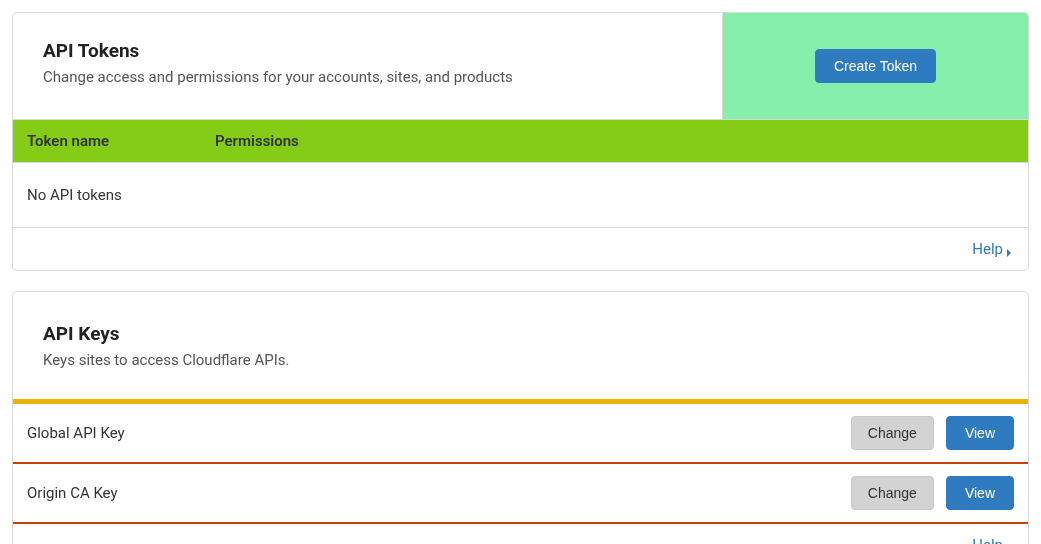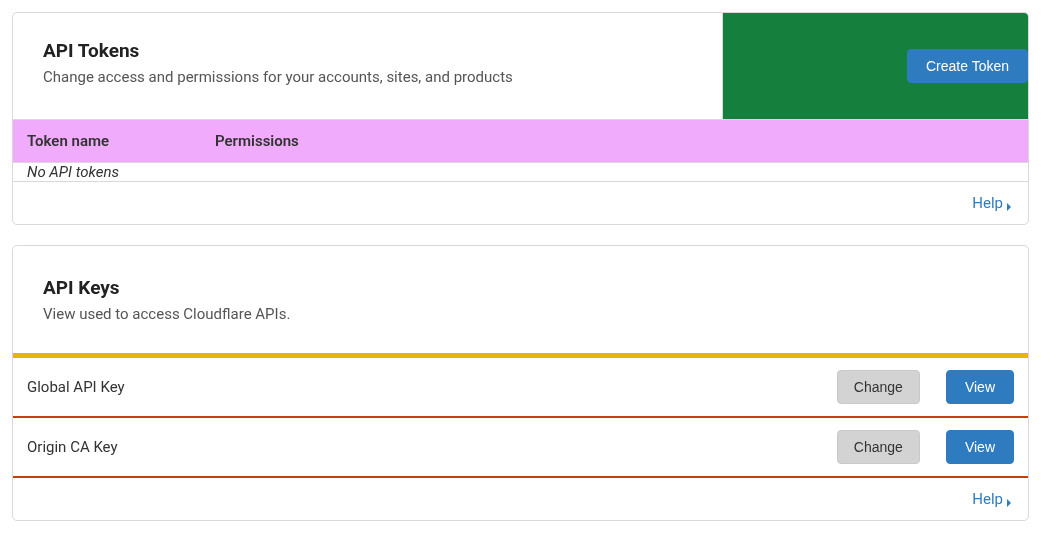--- a/index.html
+++ b/index.html
@@ -21,24 +21,24 @@
       display: flex;
       align-items: stretch;
     }
     .panel-header-left {
       flex: 1;
       padding: 26px 30px 33px 30px;
       border-right: 1px solid #d9d9d9;
     }
     .panel-header-right {
       width: 305px;
-      background: #15803d;
+      background: #86efac;
       display: flex;
       align-items: center;
-      justify-content: flex-end;
+      justify-content: center;
     }
     .panel-title {
       font-size: 19px;
       font-weight: 700;
       color: #222;
       margin-bottom: 6px;
     }
     .panel-subtitle {
       font-size: 15px;
       color: #555;
@@ -56,38 +56,37 @@
       background: #d3d3d3;
       color: #333;
       border: 1px solid #c9c9c9;
       padding: 7px 16px;
       font-size: 14px;
       border-radius: 4px;
       cursor: pointer;
     }
     .table-header {
       display: flex;
-      background: #f0abfc;
+      background: #84cc16;
       padding: 12px 14px;
       font-size: 15px;
       font-weight: 600;
       color: #333;
       border-top: 1px solid #d9d9d9;
       border-bottom: 1px solid #d9d9d9;
     }
     .col-token-name { width: 160px; }
     .col-permissions { width: 260px; margin-left: 28px; }
     .col-resources { width: 260px; }
     .col-last-used { flex: 1; }
     .empty-row {
-      padding: 0 14px;
+      padding: 23px 14px;
       font-size: 15px;
       color: #333;
       border-bottom: 1px solid #d9d9d9;
-      font-style: italic;
     }
     .panel-footer {
       display: flex;
       justify-content: flex-end;
       padding: 12px 14px;
     }
     .help-link {
       color: #2f7bbf;
       font-size: 15px;
       cursor: pointer;
@@ -105,21 +104,21 @@
       display: flex;
       align-items: center;
       justify-content: space-between;
       padding: 12px 14px;
       border-bottom: 2px solid #c2410c;
       font-size: 15px;
       color: #333;
     }
     .key-actions {
       display: flex;
-      gap: 26px;
+      gap: 12px;
     }
   </style>
 </head>
 <body>
 
 <div class="panel">
   <div class="panel-header">
     <div class="panel-header-left">
       <div class="panel-title">API Tokens</div>
       <div class="panel-subtitle">Change access and permissions for your accounts, sites, and products</div>
@@ -139,21 +138,21 @@
       <svg width="8" height="10" viewBox="0 0 8 10">
           <path d="M1 1 L5 5 L1 9 Z" fill="#2f7bbf"></path>
         </svg>
     </a>
   </div>
 </div>
 
 <div class="panel">
   <div class="keys-header">
     <div class="panel-title">API Keys</div>
-    <div class="panel-subtitle">View used to access Cloudflare APIs.</div>
+    <div class="panel-subtitle">Keys sites to access Cloudflare APIs.</div>
   </div>
   <div class="key-row">
     <div>Global API Key</div>
     <div class="key-actions">
       <button class="btn-secondary">Change</button>
       <button class="btn-primary">View</button>
     </div>
   </div>
   <div class="key-row">
     <div>Origin CA Key</div>

